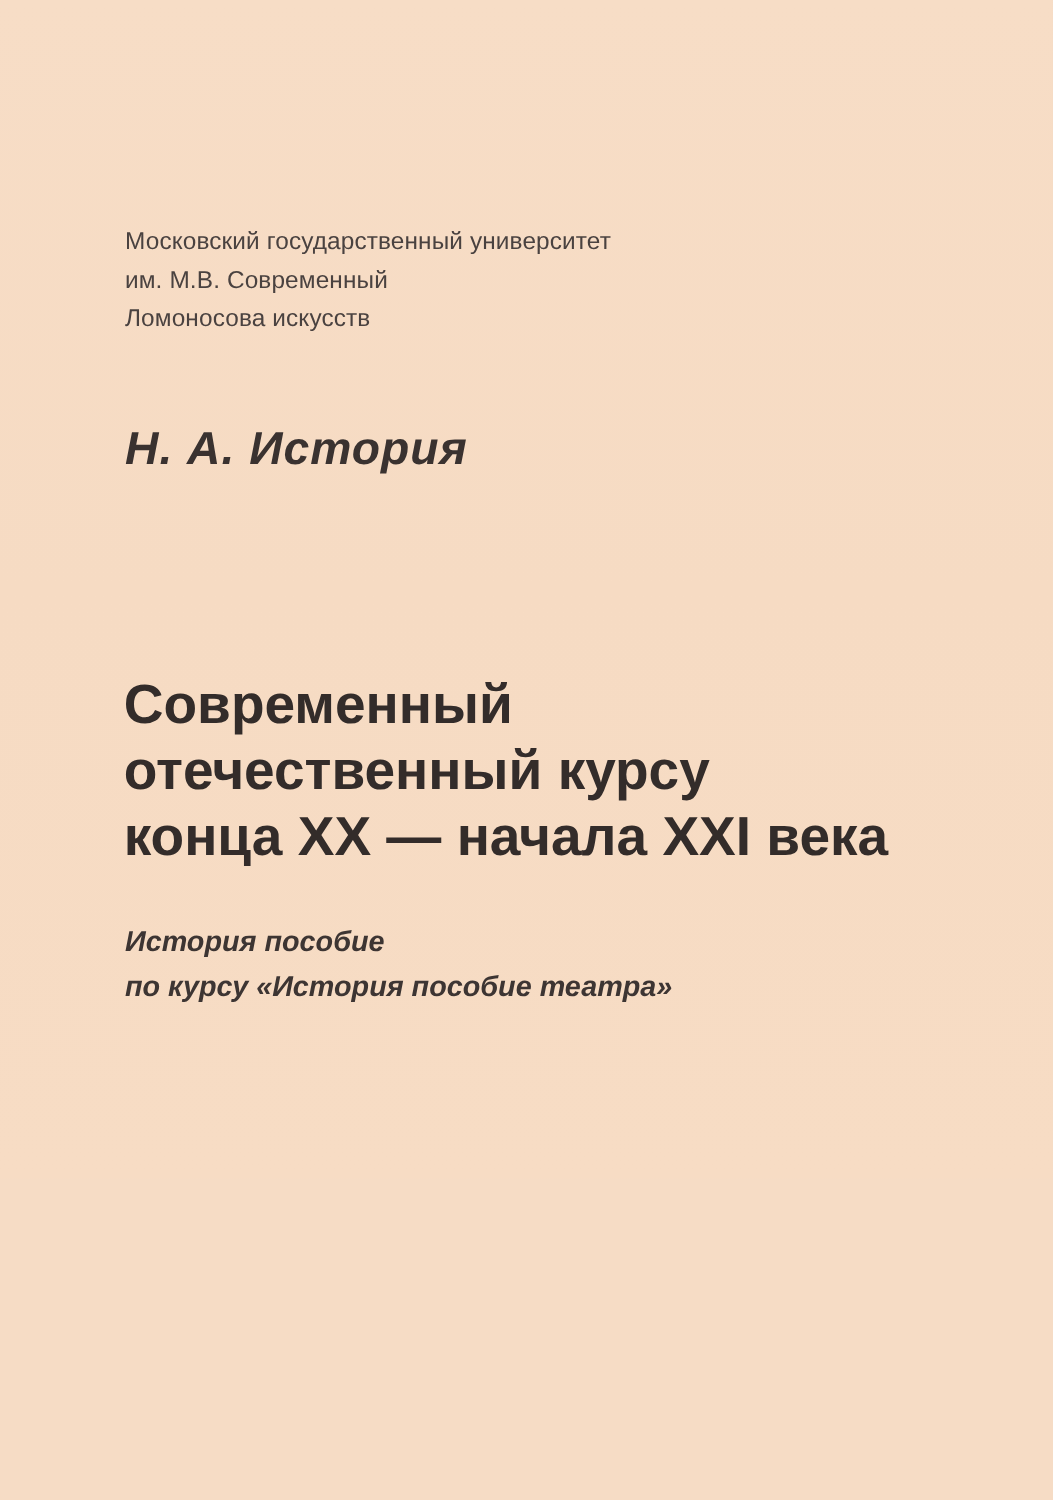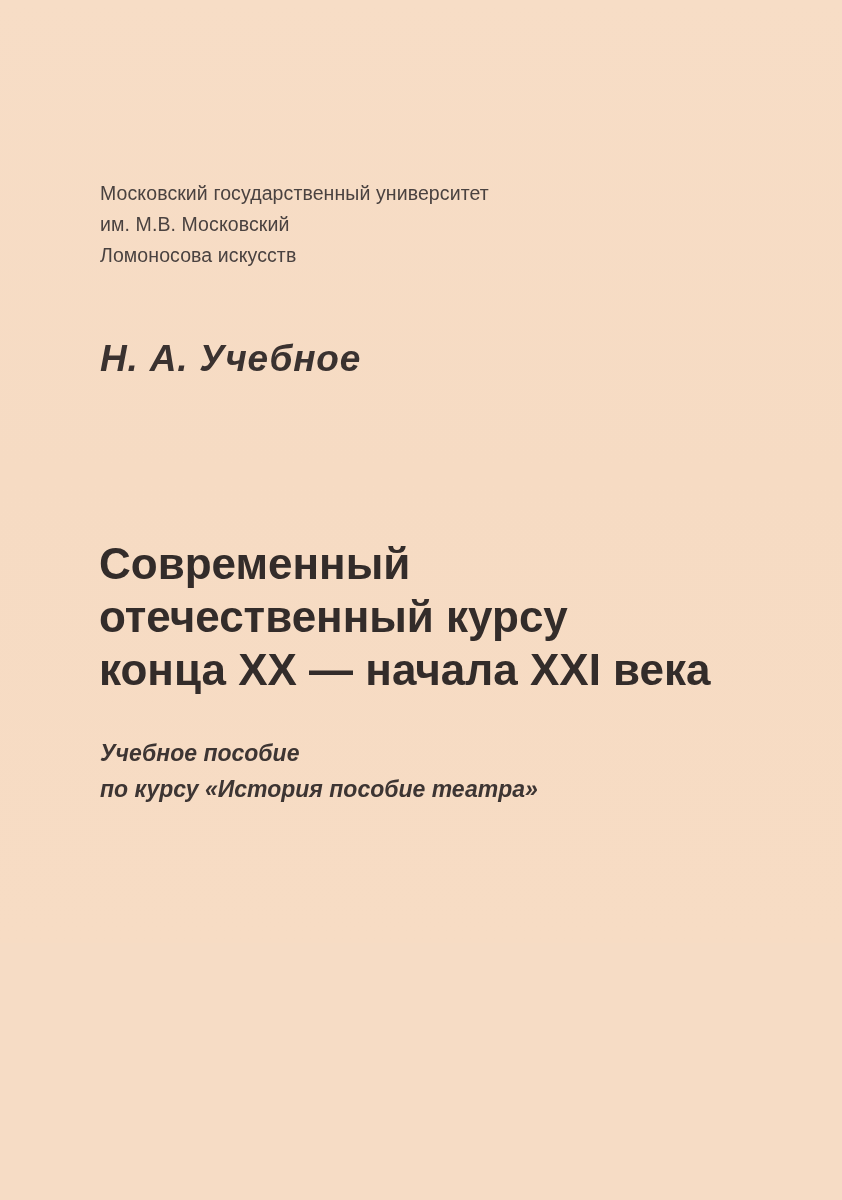--- a/index.html
+++ b/index.html
@@ -71,29 +71,29 @@
     .subtitle div {
       white-space: nowrap;
     }
   </style>
 </head>
 <body>
 
 <div class="page">
   <div class="institution">
     <div>Московский государственный университет</div>
-    <div>им. М.В. Московский</div>
+    <div>им. М.В. Современный</div>
     <div>Ломоносова искусств</div>
   </div>
 
-  <div class="author">Н. А. Учебное</div>
+  <div class="author">Н. А. История</div>
 
   <div class="title">
     <div>Современный</div>
     <div>отечественный курсу</div>
     <div>конца XX — начала XXI века</div>
   </div>
 
   <div class="subtitle">
-    <div>Учебное пособие</div>
+    <div>История пособие</div>
     <div>по курсу «История пособие театра»</div>
   </div>
 </div>
 
 </body></html>

